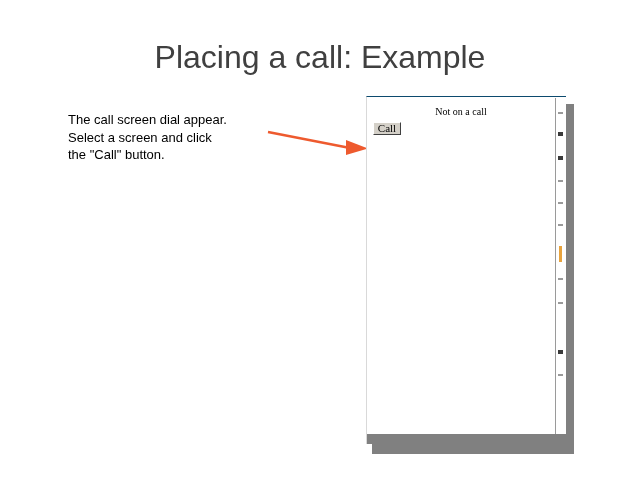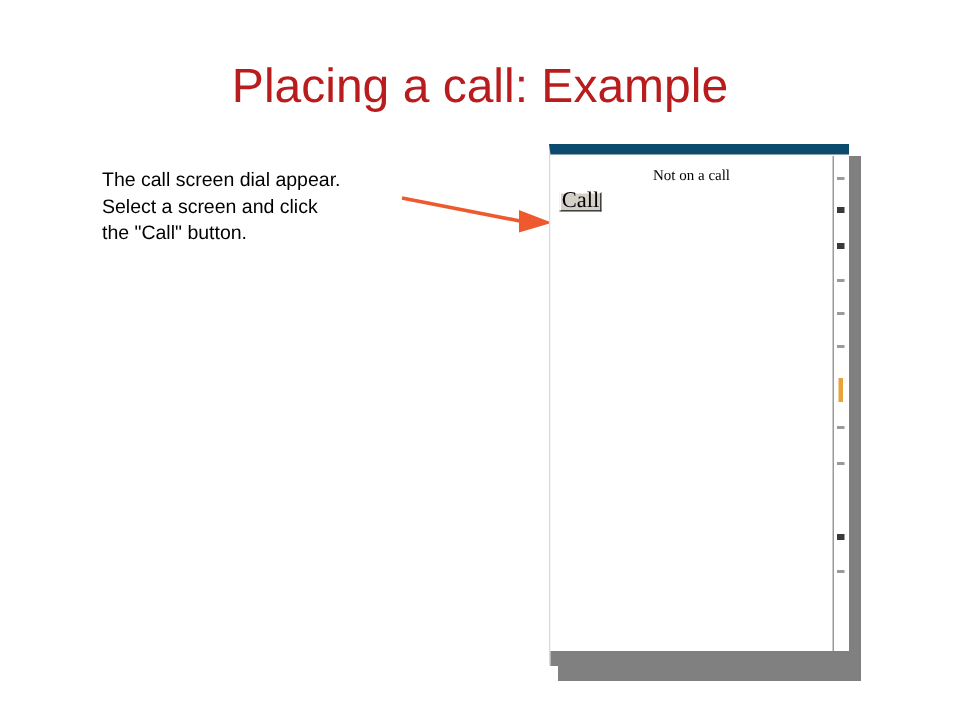--- a/index.html
+++ b/index.html
@@ -22,21 +22,21 @@
     position: absolute;
     left: 0;
     top: 38px;
     width: 640px;
     text-align: center;
     font-family: "Liberation Sans", sans-serif;
     font-size: 32px;
     font-weight: normal;
     line-height: 38px;
     letter-spacing: 0px;
-    color: #b91c1c;
+    color: #404040;
     white-space: nowrap;
   }
 
   
   .slide-body {
     position: absolute;
     left: 68px;
     top: 111px;
     width: 215px;
     font-family: "Liberation Sans", sans-serif;
@@ -73,21 +73,21 @@
     height: 350px;
     background: #808080;
   }
   .screenshot-window {
     position: absolute;
     left: 0;
     top: 0;
     width: 200px;
     height: 348px;
     background: #ffffff;
-    border-top: 7px solid #0c4a6e;
+    border-top: 1px solid #0c4a6e;
     border-left: 1px solid #d9d9d9;
     box-sizing: border-box;
   }
   
   .app-client {
     position: absolute;
     left: 0;
     top: 1px;
     right: 11px;
     bottom: 10px;
@@ -158,21 +158,21 @@
     margin: 5px 0 0 6px;
     width: 28px;
     height: 13px;
     background: #d4d0c8;
     border-top: 1px solid #ffffff;
     border-left: 1px solid #ffffff;
     border-right: 1px solid #404040;
     border-bottom: 1px solid #404040;
     box-sizing: border-box;
     font-family: "Liberation Serif", serif;
-    font-size: 15px;
+    font-size: 11px;
     line-height: 11px;
     color: #000000;
     text-align: center;
     padding: 0;
   }
   
   .app-scrollbar {
     position: absolute;
     right: 0;
     top: 1px;

